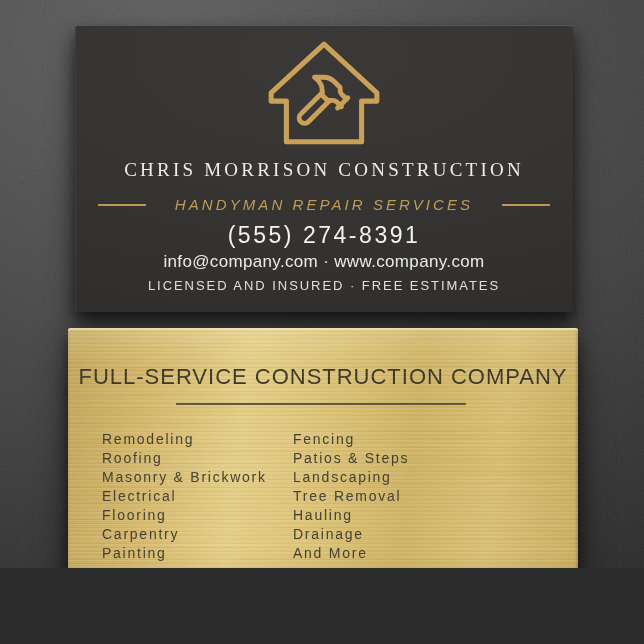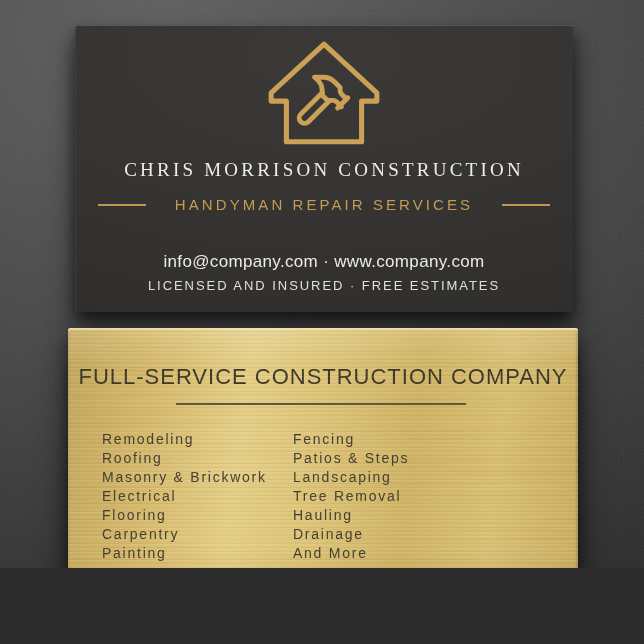--- a/index.html
+++ b/index.html
@@ -32,21 +32,21 @@
   .card-back::after{ 
     content:"";position:absolute;inset:0;border-radius:2.5px;pointer-events:none;
     background:
       repeating-linear-gradient(180deg, rgba(255,255,255,.07) 0 1px, rgba(0,0,0,0) 1px 3px, rgba(90,66,18,.06) 3px 4px),
       linear-gradient(180deg, rgba(255,250,220,.18) 0%, rgba(255,255,255,0) 14%, rgba(255,255,255,0) 78%, rgba(100,74,20,.18) 100%);
   }
   .brush{position:absolute;inset:0;border-radius:2.5px;pointer-events:none;}
   .logo{position:absolute;left:50%;top:15px;transform:translateX(-50%);}
   .front-line{position:absolute;left:0;right:0;text-align:center;white-space:nowrap;}
   .company{top:134px;font-family:"Liberation Serif", serif;font-size:19px;letter-spacing:.17em;color:#EFEDEA;}
-  .tagline-row{position:absolute;left:0;right:0;top:171px;display:flex;align-items:center;justify-content:center;gap:29px;}
+  .tagline-row{position:absolute;left:0;right:0;top:171px;display:flex;align-items:center;justify-content:center;gap:29px;font-style:italic;}
   .tag-rule{width:48px;height:2px;background:#BD9850;}
   .tagline{font-size:15px;letter-spacing:.205em;color:#C19C52;white-space:nowrap;}
   .phone{top:197px;font-size:23px;letter-spacing:.11em;color:#F4F3F1;}
   .contact{top:227px;font-size:17px;letter-spacing:.02em;color:#ECEBE9;}
   .creds{top:253px;font-size:13px;letter-spacing:.15em;color:#E0DFDD;}
   .back-heading{position:absolute;left:0;right:0;top:36px;text-align:center;font-size:22px;letter-spacing:.045em;color:#3B3729;white-space:nowrap;}
   .divider{position:absolute;left:108px;top:75px;width:290px;height:2px;background:#5B5339;}
   .cols{position:absolute;left:34px;top:102px;display:flex;}
   .col{width:191px;}
   .col + .col{width:auto;}
@@ -81,20 +81,21 @@
           <path d="m21.5 11.5-1.914-1.914A2 2 0 0 1 19 8.172V7l-2.26-2.26a6 6 0 0 0-4.202-1.756L9 2.96l.92.82A6.18 6.18 0 0 1 12 8.4V10l2 2h2.172a2 2 0 0 1 1.414.586L19.5 14.5"></path>
         </g>
       </g>
     </svg>
     <div class="front-line company">CHRIS MORRISON CONSTRUCTION</div>
     <div class="tagline-row">
       <span class="tag-rule"></span>
       <span class="tagline">HANDYMAN REPAIR SERVICES</span>
       <span class="tag-rule"></span>
     </div>
+    <div class="front-line phone">(555) 274-8391</div>
     <div class="front-line creds">LICENSED AND INSURED · FREE ESTIMATES</div>
     <div class="front-line contact">info@company.com · www.company.com</div>
   </div>
 
   <div class="card card-back">
     <svg class="brush" width="510" height="287" aria-hidden="true">
       <filter id="brush-f">
         <feTurbulence type="fractalNoise" baseFrequency="0.004 0.55" numOctaves="3" stitchTiles="stitch"></feTurbulence>
         <feColorMatrix type="matrix" values="0 0 0 0 1  0 0 0 0 1  0 0 0 0 1  0.55 0.55 0.55 0 0"></feColorMatrix>
       </filter>

